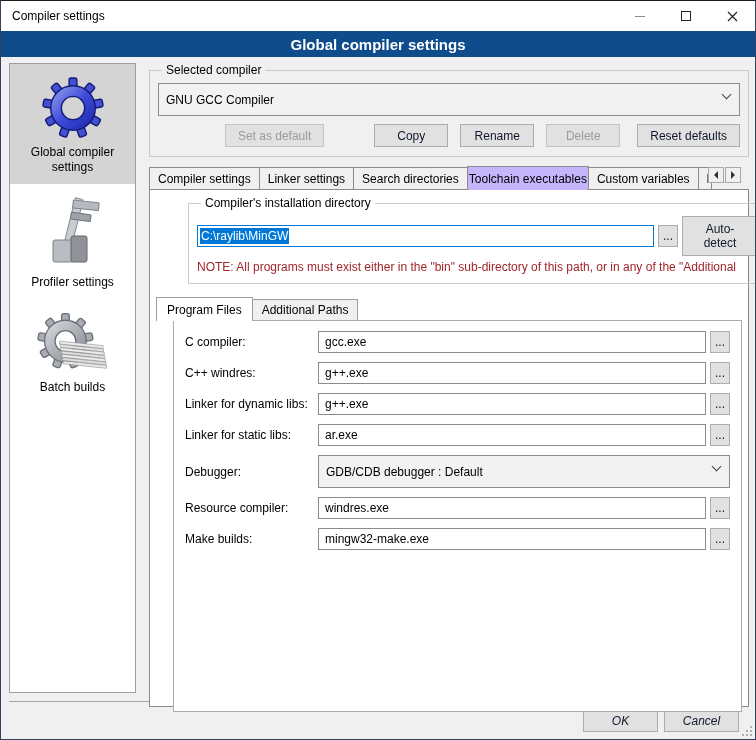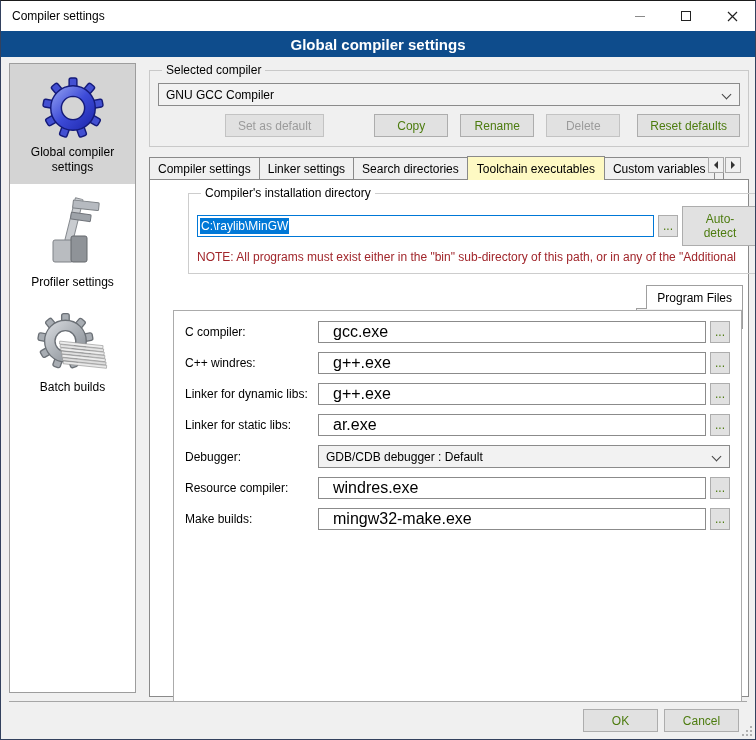--- a/index.html
+++ b/index.html
@@ -24,72 +24,72 @@
   .sidebar{position:absolute;left:8px;top:62px;width:127px;height:630px;background:#fff;
     border:1px solid #9d9d9d;overflow:hidden;}
   .side-item{text-align:center;padding:12px 3px 9px;}
   .side-item.selected{background:#D4D4D4;}
   .side-item .icon-wrap{display:flex;justify-content:center;align-items:center;min-height:64px;}
   .side-item .cap{margin-top:5px;line-height:1.25;}
   
   .main{position:absolute;left:148px;top:62px;width:600px;}
   fieldset{border:1px solid #c9c9c9;margin:0;padding:6px 8px 9px;}
   legend{padding:0 4px;margin-left:4px;font-size:12px;}
-  .combo{height:23px;border:1px solid #8b8b8b;background:#F2F2F2;display:flex;align-items:center;
+  .combo{height:33px;border:1px solid #8b8b8b;background:#F2F2F2;display:flex;align-items:center;
     padding:0 24px 0 7px;position:relative;}
   .chev{position:absolute;right:9px;top:7px;width:7px;height:7px;border-right:1px solid #444;
     border-bottom:1px solid #444;transform:rotate(45deg);}
   .btn{height:23px;background:#E1E1E1;border:1px solid #ADADAD;font-family:"Liberation Sans",sans-serif;
-    font-size:12px;padding:0 12px;color:#4d7c0f;}
+    font-size:12px;padding:0 12px;color:#0f172a;}
   .btn.disabled{color:#9b9b9b;border-color:#c3c3c3;}
   .btnrow{display:flex;justify-content:flex-end;gap:12px;margin-top:8px;}
   .btnrow .b-setdefault{margin-right:38px;min-width:94px;}
   .btnrow .b-copy,.btnrow .b-rename,.btnrow .b-delete{min-width:74px;}
   .btnrow .b-reset{margin-left:5px;min-width:96px;}
   
   .tabstrip{display:flex;align-items:flex-end;height:27px;margin-top:5px;position:relative;
     padding-right:38px;}
   .tab{background:#F0F0F0;border:1px solid #8a8a8a;border-bottom:none;padding:4px 8px 3px;
     margin-right:-1px;white-space:nowrap;position:relative;z-index:1;}
-  .tab.active{background:#fef9c3;padding:5px 9px 4px;margin-bottom:-1px;z-index:6;}
+  .tab.active{background:#c4b5fd;padding:5px 1px 4px;margin-bottom:-1px;z-index:6;}
   .tab.clipped{max-width:46px;overflow:hidden;padding-right:0;}
   .tab-arrows{position:absolute;right:8px;top:5px;display:flex;gap:1px;z-index:7;}
   .tab-arrow{width:16px;height:16px;background:#F0F0F0;border:1px solid #a8a8a8;display:flex;
     align-items:center;justify-content:center;}
   .tri-left{width:0;height:0;border-top:4px solid transparent;border-bottom:4px solid transparent;
     border-right:4px solid #333;}
   .tri-right{width:0;height:0;border-top:4px solid transparent;border-bottom:4px solid transparent;
     border-left:4px solid #333;}
   .tabpage{position:relative;background:#fff;border:1px solid #8a8a8a;height:518px;
     padding:6px 6px;z-index:2;}
   
   .dir-fieldset{border-color:#cdcdcd;overflow:hidden;margin-left:32px;}
   .dir-row{display:flex;align-items:center;gap:4px;}
   .textbox{flex:0 0 457px;height:22px;background:#fff;border:1px solid #0078D7;display:flex;
     align-items:center;padding:0 2px;overflow:hidden;}
   .textbox .sel{background:#0078D7;color:#fff;padding:1px 1px;white-space:nowrap;text-align:center;}
   .browse-btn{width:20px;min-width:20px;padding:0;height:22px;}
   .autodetect-btn{min-width:76px;height:40px;}
   .note{color:#A1262B;margin-top:4px;white-space:nowrap;overflow:hidden;}
   
-  .subtabstrip{display:flex;align-items:flex-end;height:25px;margin-top:11px;position:relative;flex-direction:column;}
+  .subtabstrip{display:flex;align-items:flex-end;height:25px;margin-top:11px;position:relative;}
   .subtab{background:#F0F0F0;border:1px solid #9f9f9f;border-bottom:none;padding:3px 9px 3px;
     margin-right:-1px;position:relative;z-index:1;}
   .subtab.active{background:#fff;padding:5px 10px 4px;margin-bottom:-1px;z-index:6;}
   .subpage{background:#fff;border:1px solid #ababab;height:392px;padding:10px 11px;position:relative;z-index:2;margin-left:17px;}
   .frow{display:flex;align-items:center;margin-bottom:9px;}
   .frow .flabel{width:133px;flex:0 0 133px;}
-  .frow input.tinput{width:486px;height:22px;border:1px solid #8b8b8b;padding:0 14px;
-    font-family:"Liberation Sans",sans-serif;font-size:16px;background:#fff;}
+  .frow input.tinput{width:486px;height:22px;border:1px solid #8b8b8b;padding:0 6px;
+    font-family:"Liberation Sans",sans-serif;font-size:12px;background:#fff;}
   .frow .browse-btn{margin-left:4px;}
   .frow .combo{width:424px;}
   
   .footer-sep{position:absolute;left:8px;right:8px;top:700px;height:1px;background:#a6a6a6;}
   .footer{position:absolute;right:16px;top:708px;display:flex;gap:6px;}
-  .footer .btn{min-width:75px;}
+  .footer .btn{min-width:75px;font-style:italic;}
   .grip{position:absolute;right:3px;bottom:3px;}
 </style>
 </head>
 <body>
 
 <div class="window">
 
   <div class="titlebar">
     <span class="title">Compiler settings</span>
     <div class="tb-controls">

